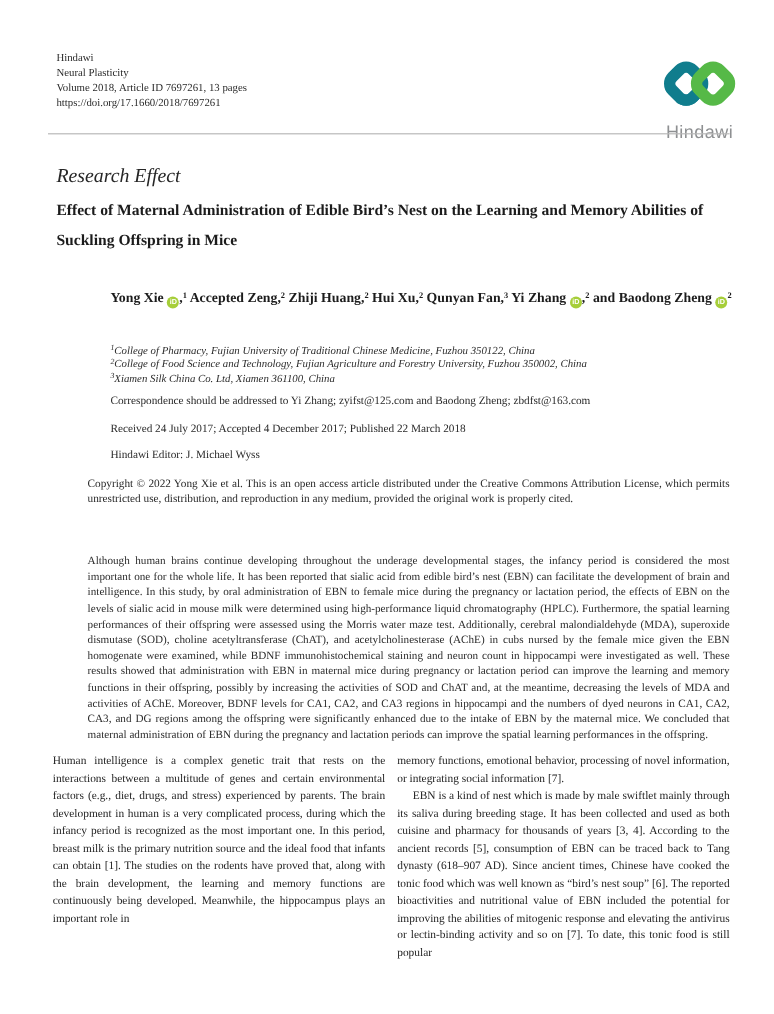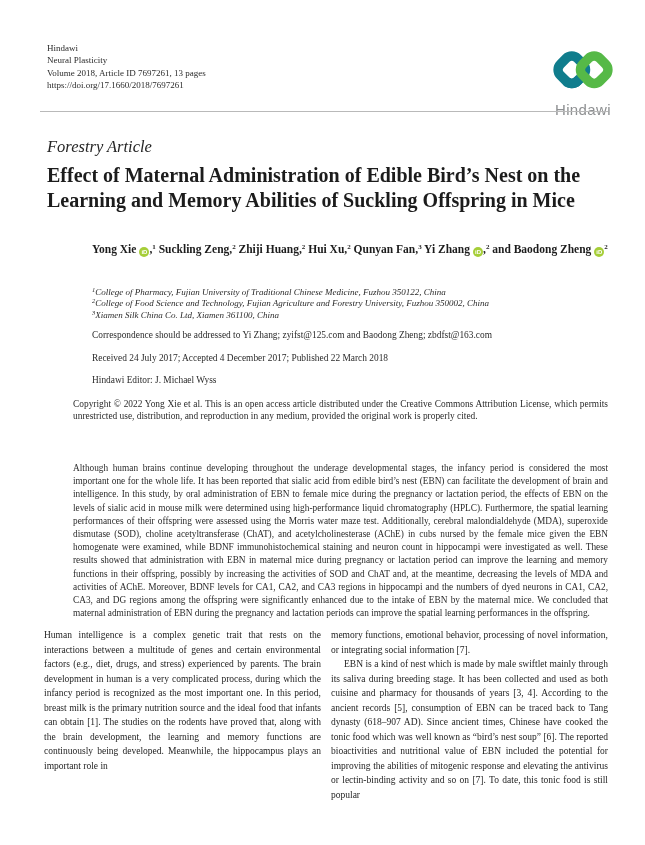--- a/index.html
+++ b/index.html
@@ -17,21 +17,21 @@
   .pub-info { position: absolute; left: 47px; top: 42px; font-size: 9px; line-height: 12.3px; color: #2b2b2b; }
   .pub-info .doi { color: inherit; text-decoration: none; display: block; }
 
   .logo { position: absolute; left: 536px; top: 44px; width: 94px; text-align: center; }
   .logo-text { font-family: "Liberation Sans", sans-serif; font-size: 15px; color: #8e9092; letter-spacing: 0.4px; margin-top: 0px; }
 
   .rule { position: absolute; left: 40px; top: 111px; width: 568px; border-top: 1px solid #b9b9b9; }
 
   
   .article-type { position: absolute; left: 47px; top: 137px; font-style: italic; font-size: 16.5px; color: #262626; }
-  .title { position: absolute; left: 47px; top: 163px; width: 568px; font-size: 20px; line-height: 24.5px; font-weight: bold; color: #1c1c1c; }
+  .title { position: absolute; left: 47px; top: 163px; width: 568px; font-size: 13px; line-height: 24.5px; font-weight: bold; color: #1c1c1c; }
 
   .authors { position: absolute; left: 92px; top: 240px; width: 518px; font-size: 11.5px; font-weight: bold; line-height: 18.5px; color: #1c1c1c; }
   .authors sup { font-size: 7px; line-height: 0; vertical-align: 4px; }
   .orcid {
     display: inline-block; width: 10px; height: 10px; border-radius: 50%;
     background: #a6ce39; color: #ffffff;
     font-family: "Liberation Sans", sans-serif; font-weight: bold;
     font-size: 6px; line-height: 10px; text-align: center;
     vertical-align: -1px; margin-left: 3px;
   }
@@ -79,26 +79,26 @@
         <rect x="21" y="17" width="30" height="30" rx="10" transform="rotate(45 36 32)" stroke="#107d8d"></rect>
         <rect x="49" y="17" width="30" height="30" rx="10" transform="rotate(45 64 32)" stroke="#56b947"></rect>
         <rect x="21" y="17" width="30" height="30" rx="10" transform="rotate(45 36 32)" clip-path="url(#lockclip)" stroke="#107d8d"></rect>
       </g>
     </svg>
     <div class="logo-text">Hindawi</div>
   </div>
 
   <div class="rule"></div>
 
-  <div class="article-type">Forestry Article</div>
+  <div class="article-type">Research Effect</div>
   <h1 class="title">Effect of Maternal Administration of Edible Bird’s Nest on the Learning and Memory Abilities of Suckling Offspring in Mice</h1>
 
   <div class="authors">
     <span><span>Yong Xie</span><span class="orcid">iD</span><span>,</span><sup>1</sup></span>
-    <span><span>Suckling Zeng,</span><sup>2</sup></span>
+    <span><span>Accepted Zeng,</span><sup>2</sup></span>
     <span><span>Zhiji Huang,</span><sup>2</sup></span>
     <span><span>Hui Xu,</span><sup>2</sup></span>
     <span><span>Qunyan Fan,</span><sup>3</sup></span>
     <span><span>Yi Zhang</span><span class="orcid">iD</span><span>,</span><sup>2</sup></span>
     <span><span>and Baodong Zheng</span><span class="orcid">iD</span><sup>2</sup></span>
   </div>
 
   <div class="affiliations">
     <div><sup>1</sup><span>College of Pharmacy, Fujian University of Traditional Chinese Medicine, Fuzhou 350122, China</span></div>
     <div><sup>2</sup><span>College of Food Science and Technology, Fujian Agriculture and Forestry University, Fuzhou 350002, China</span></div>

